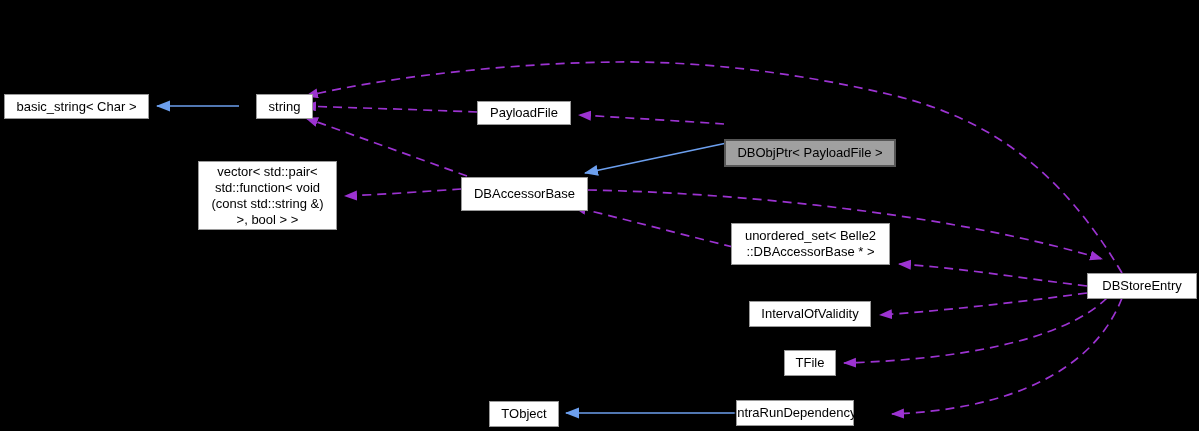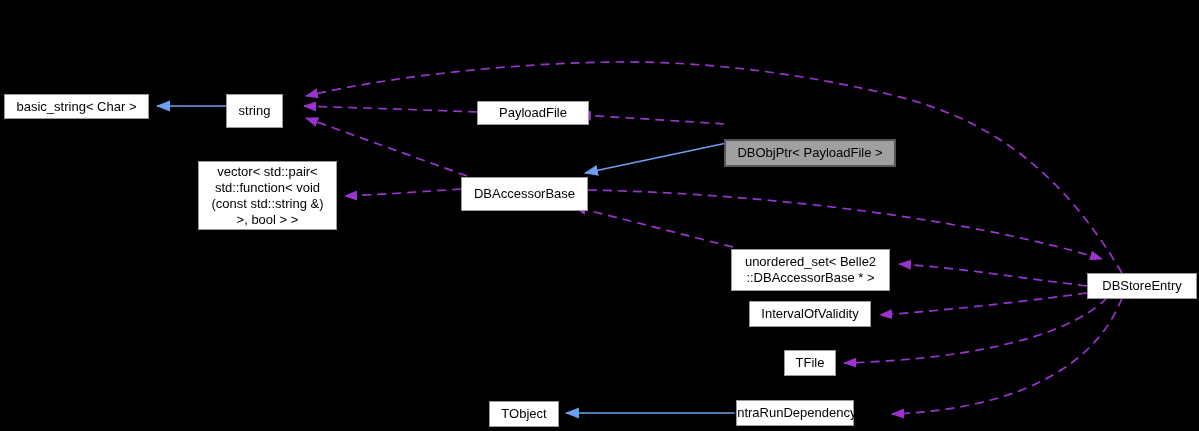--- a/index.html
+++ b/index.html
@@ -73,34 +73,34 @@
     <path class="edge usage" d="M 588,190 C 750,193 960,216 1102,259" marker-end="url(#arrow-usage)"></path>
     <path class="edge usage" d="M 1087,286 C 1020,278 962,268 899,264" marker-end="url(#arrow-usage)"></path>
     <path class="edge usage" d="M 733,247 C 680,234 628,220 574,207" marker-end="url(#arrow-usage)"></path>
     <path class="edge usage" d="M 1087,293 C 1012,303 950,310 880,315" marker-end="url(#arrow-usage)"></path>
     <path class="edge usage" d="M 1107,298 C 1062,342 952,360 844,363" marker-end="url(#arrow-usage)"></path>
     <path class="edge usage" d="M 1122,298 C 1092,375 1002,410 892,414" marker-end="url(#arrow-usage)"></path>
   </svg>
 
   <div class="node" style="left:4px;top:94px;width:145px;height:25px;">basic_string&lt; Char &gt;</div>
 
-  <div class="node" style="left:226px;top:94px;width:57px;height:34px;">string</div>
+  <div class="node" style="left:256px;top:94px;width:57px;height:25px;">string</div>
 
-  <div class="node" style="left:477px;top:101px;width:112px;height:24px;">PayloadFile</div>
+  <div class="node" style="left:477px;top:101px;width:94px;height:24px;">PayloadFile</div>
 
   <div class="node highlight" style="left:724px;top:111px;width:172px;height:28px;margin-top:28px;">DBObjPtr&lt; PayloadFile &gt;</div>
 
   <div class="node" style="left:198px;top:161px;width:139px;height:69px;">vector&lt; std::pair&lt;
 std::function&lt; void
 (const std::string &amp;)
 &gt;, bool &gt; &gt;</div>
 
   <div class="node" style="left:461px;top:177px;width:127px;height:34px;">DBAccessorBase</div>
 
-  <div class="node" style="left:731px;top:249px;width:159px;height:42px;">unordered_set&lt; Belle2
+  <div class="node" style="left:731px;top:223px;width:159px;height:42px;">unordered_set&lt; Belle2
 ::DBAccessorBase * &gt;</div>
 
   <div class="node" style="left:749px;top:301px;width:122px;height:26px;">IntervalOfValidity</div>
 
   <div class="node" style="left:784px;top:350px;width:52px;height:26px;">TFile</div>
 
   <div class="node" style="left:489px;top:401px;width:70px;height:26px;">TObject</div>
 
   <div class="node" style="left:736px;top:400px;width:118px;height:26px;">IntraRunDependency</div>
 

